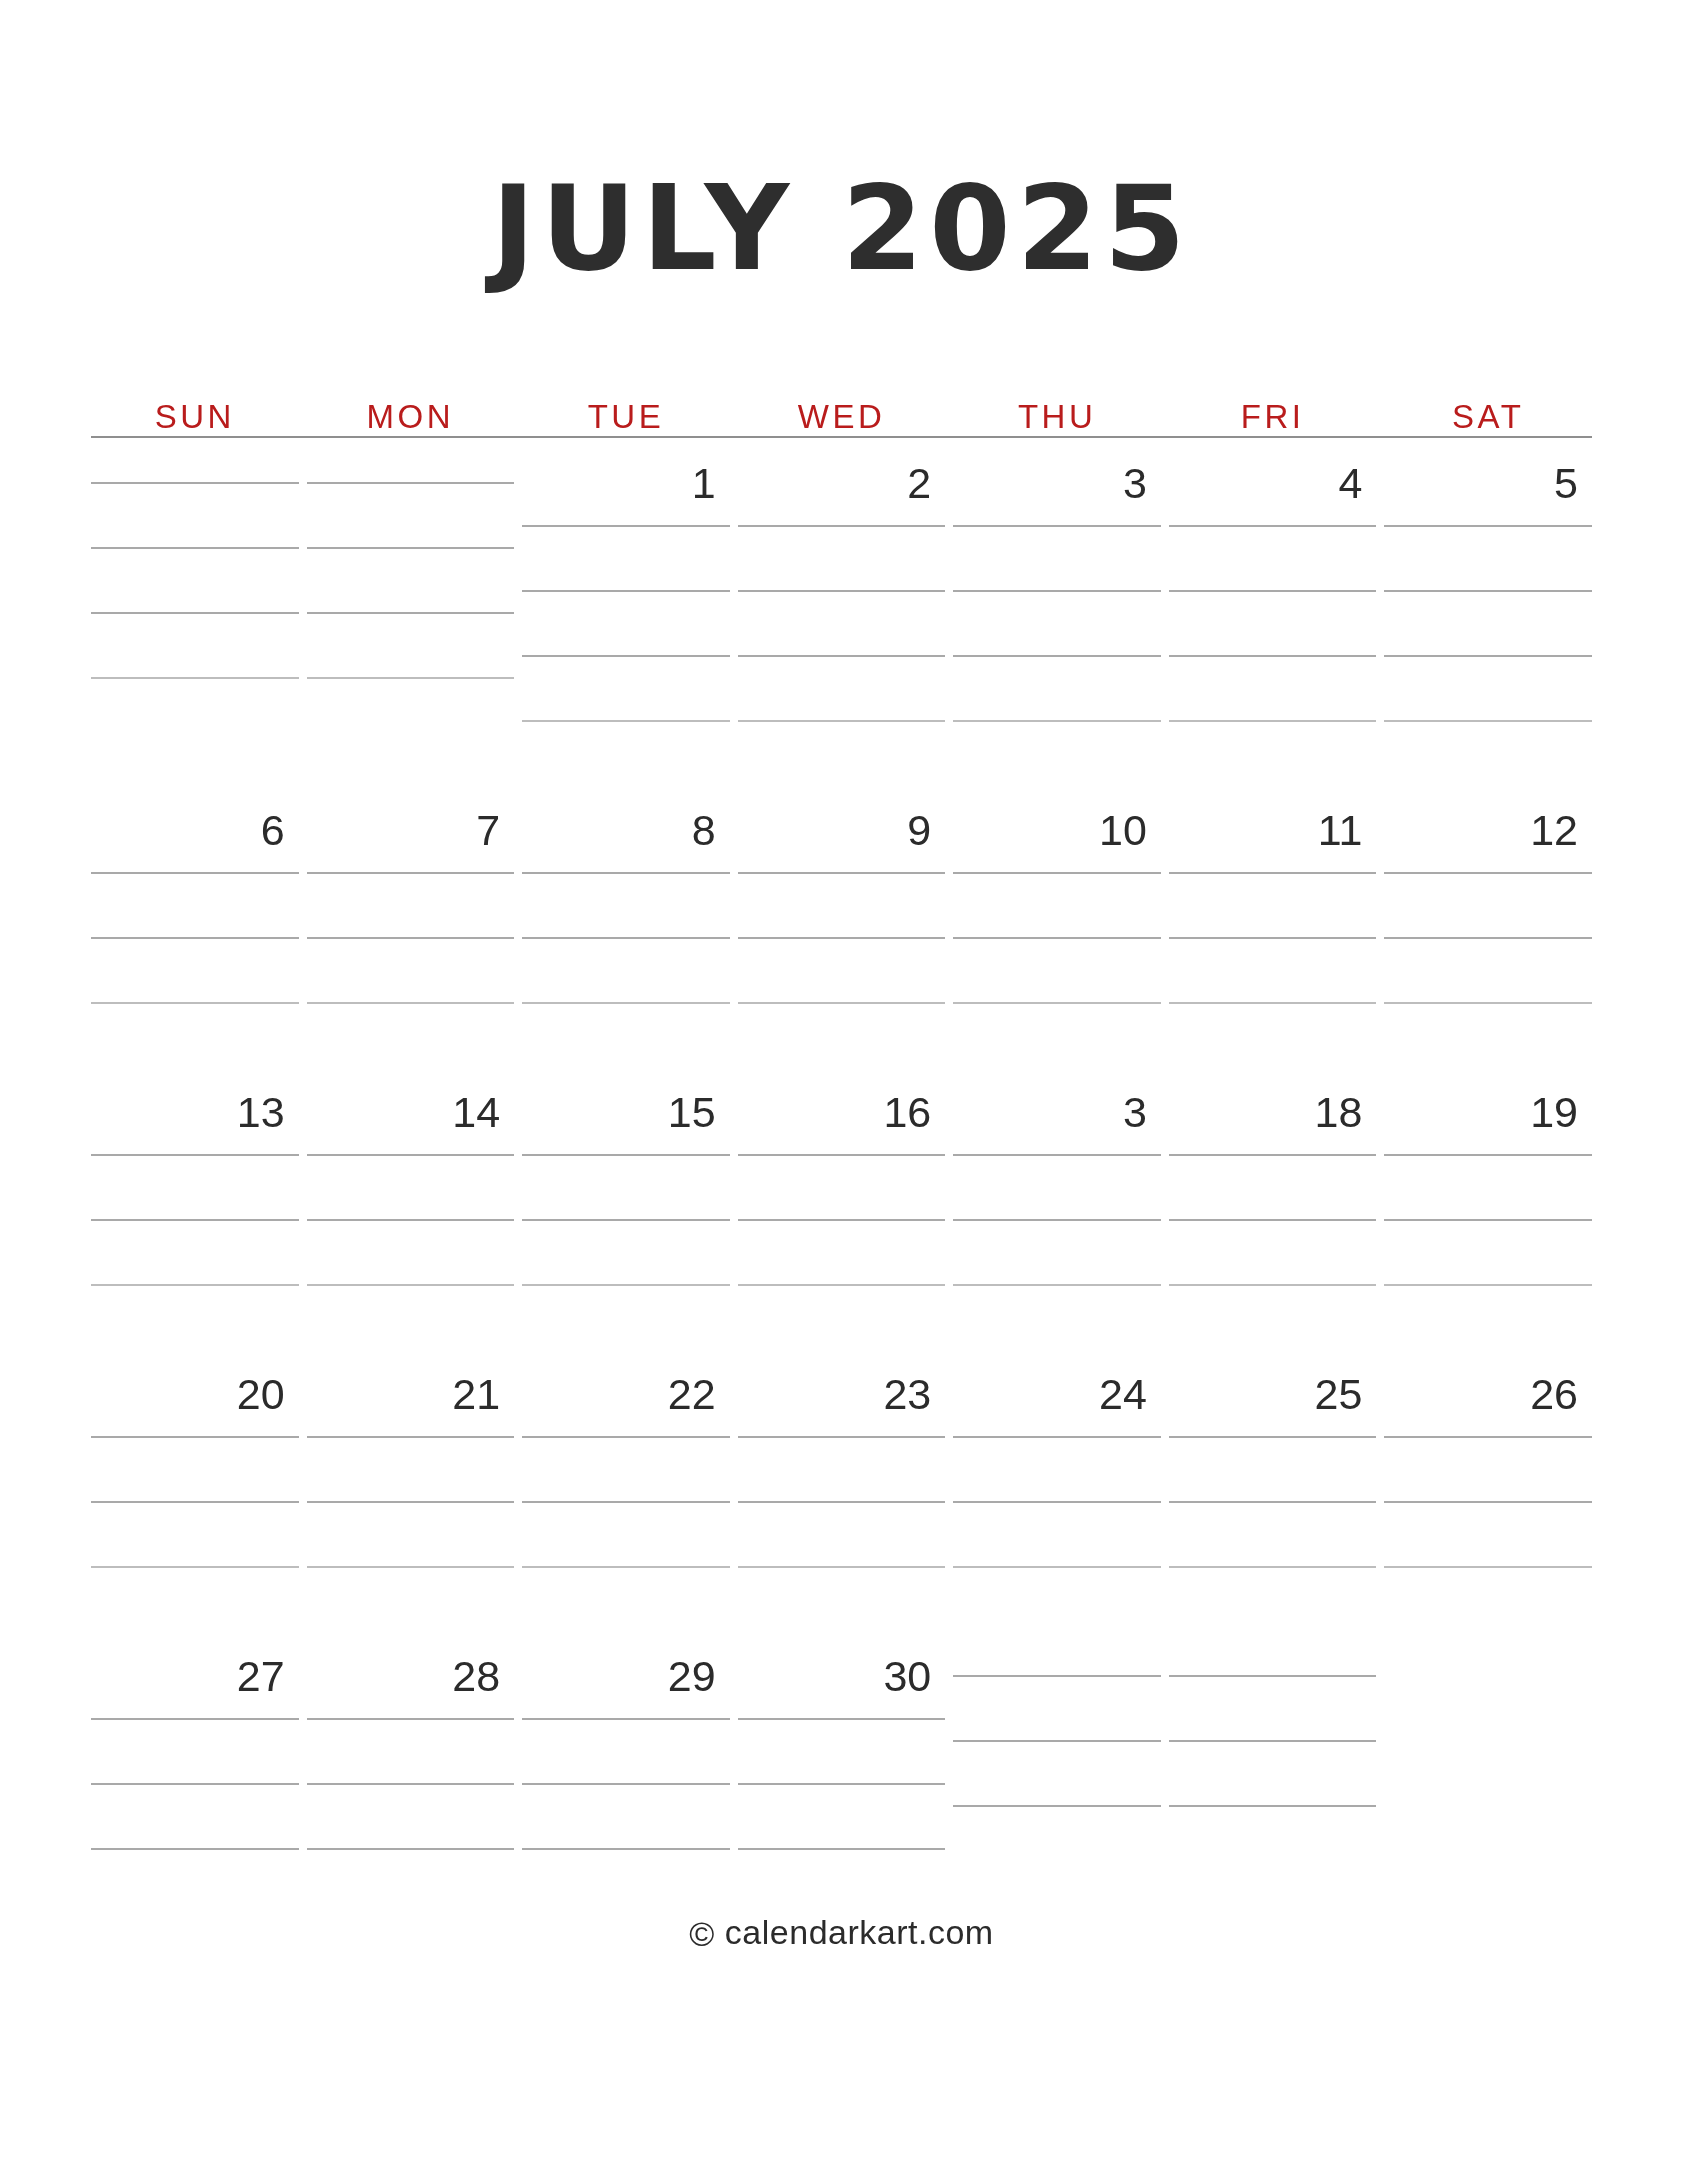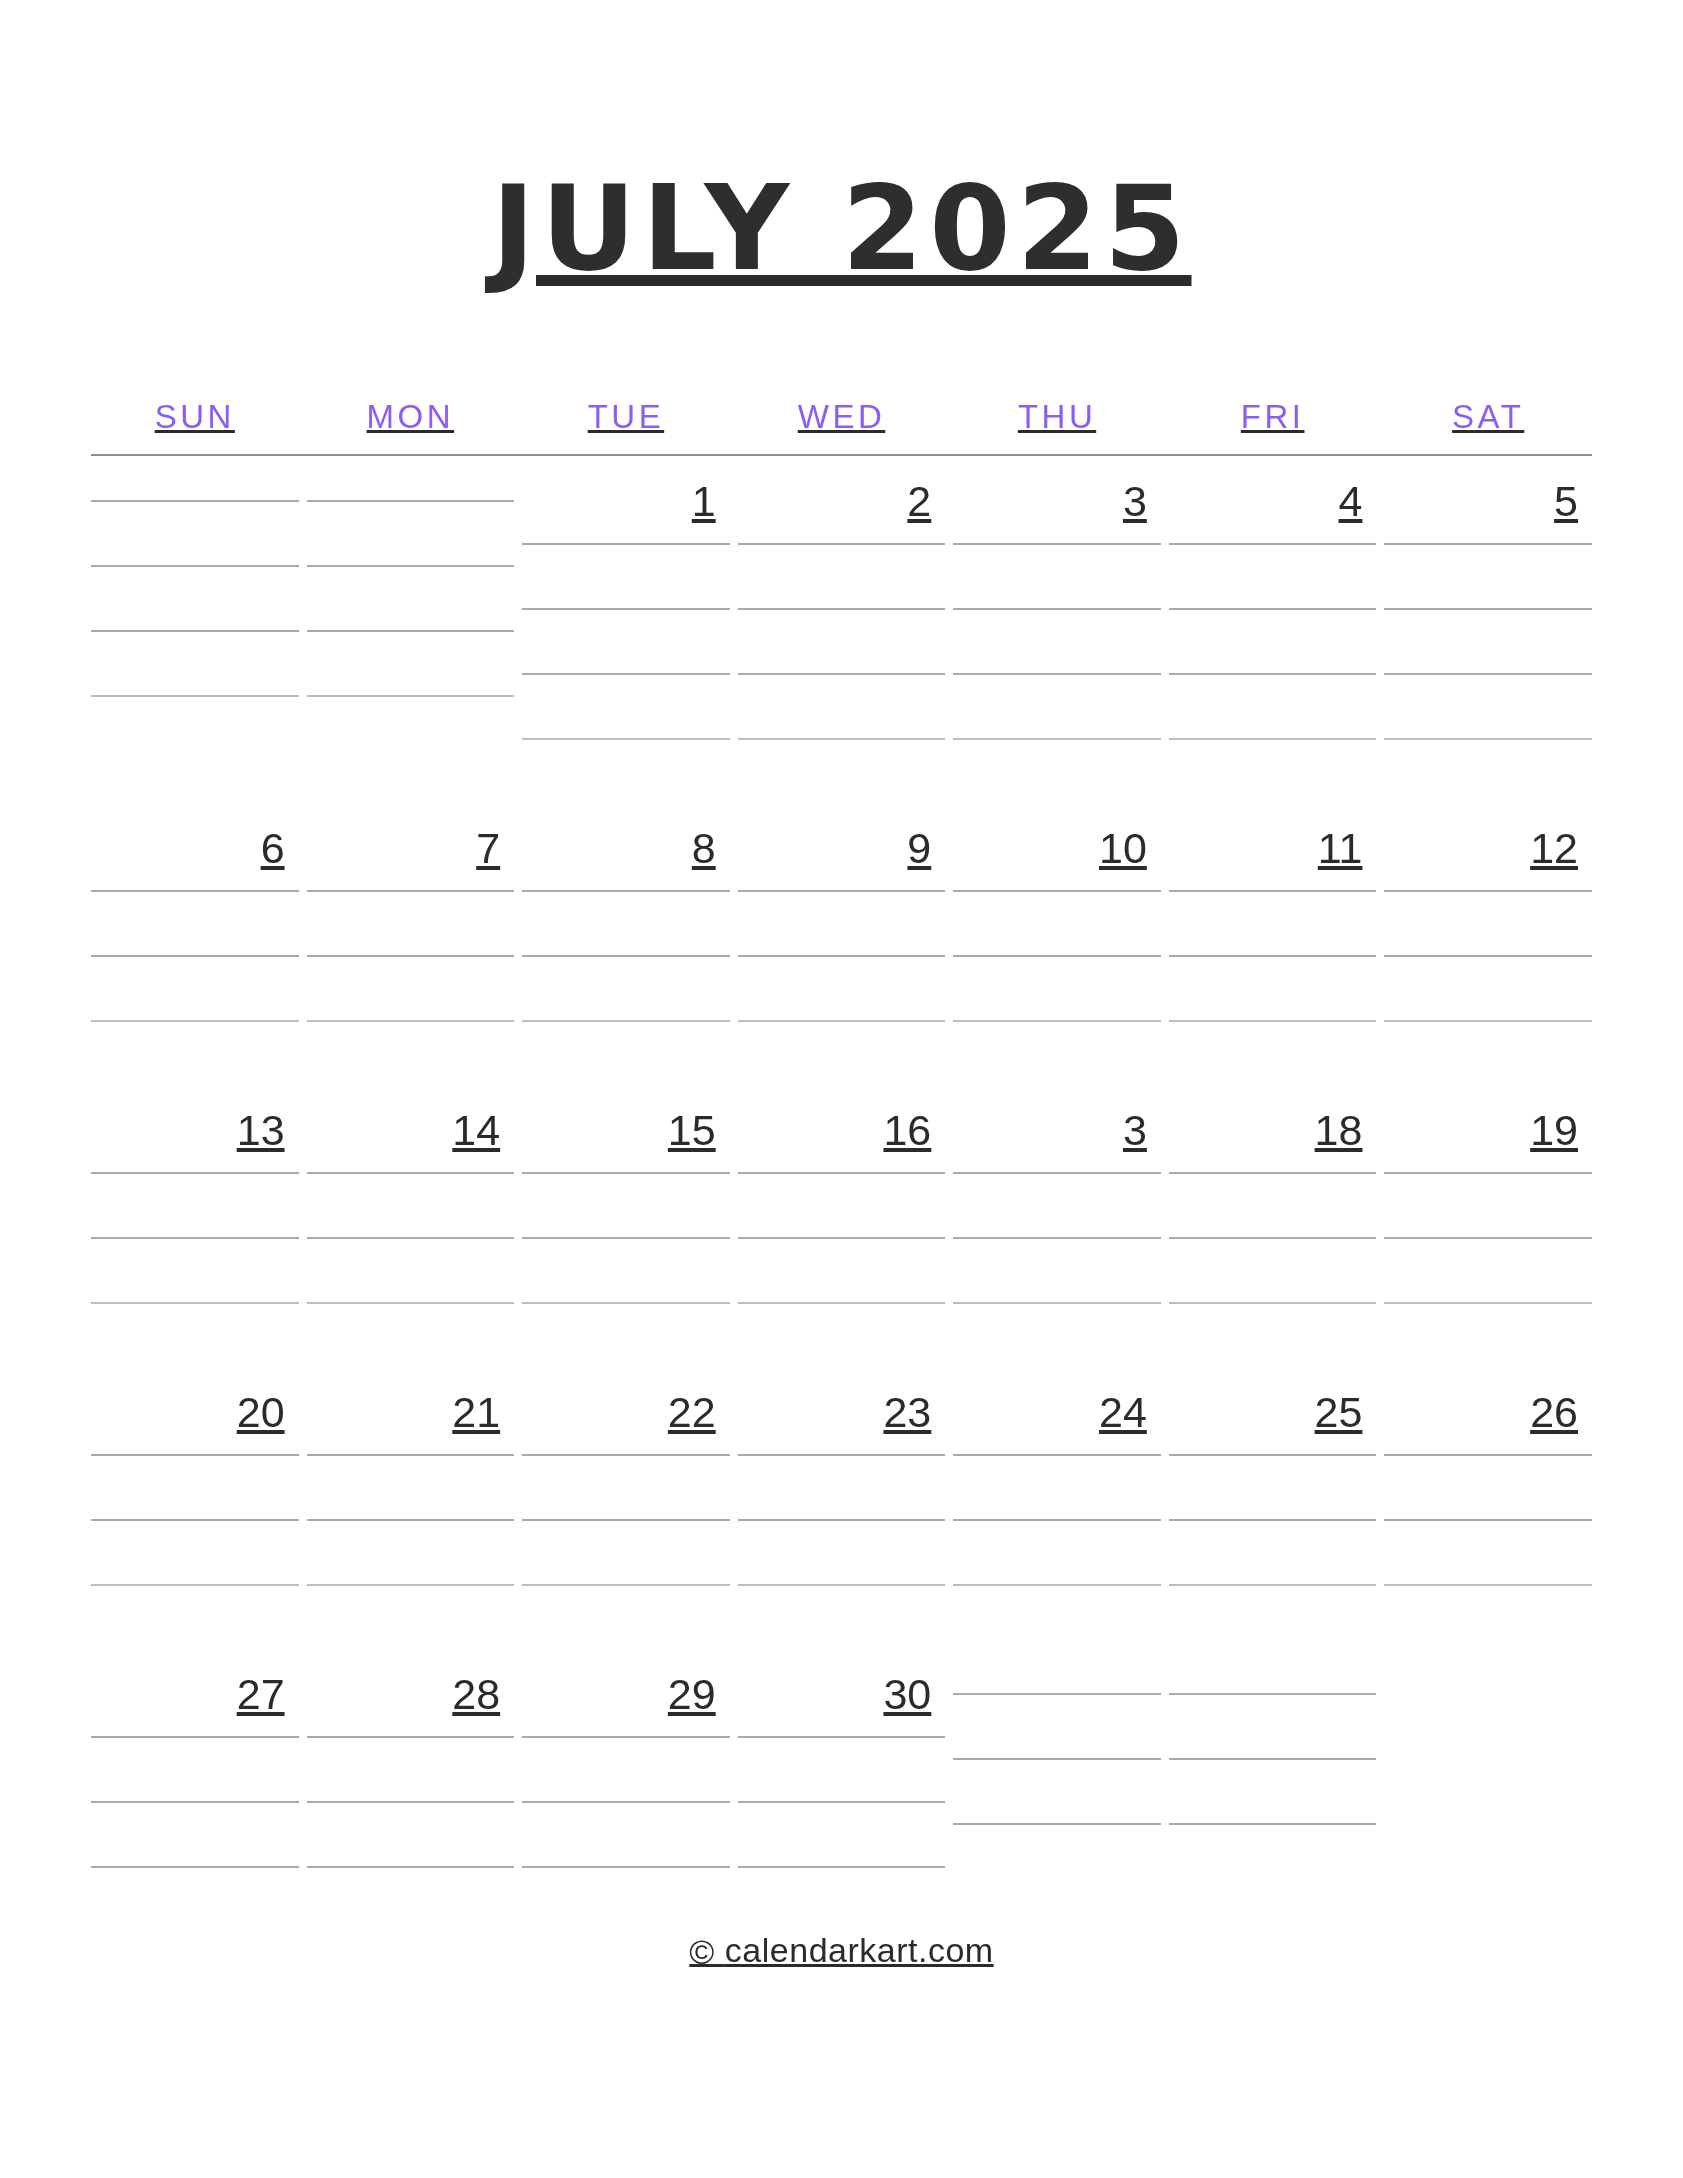--- a/index.html
+++ b/index.html
@@ -16,21 +16,20 @@
     position: relative;
     overflow: hidden;
   }
 
   .page {
     width: 1683px;
     height: 1760px;
     padding: 0;
     display: flex;
     flex-direction: column;
-    text-decoration: underline;
   }
 
   
   .title-wrap {
     text-align: center;
     padding-top: 170px;
   }
   .title {
     font-family: "DejaVu Sans", sans-serif;
     font-size: 117px;
@@ -50,23 +49,22 @@
 
   .weekday-row {
     display: grid;
     grid-template-columns: repeat(7, 1fr);
     column-gap: 8px;
   }
   .weekday {
     text-align: center;
     font-size: 33px;
     letter-spacing: 3.5px;
-    color: #8b5cf6;
+    color: #b91c1c;
     font-weight: 400;
-    padding-bottom: 18px;
   }
 
   .grid {
     display: grid;
     grid-template-columns: repeat(7, 1fr);
     column-gap: 8px;
   }
 
   .cell {
     position: relative;

